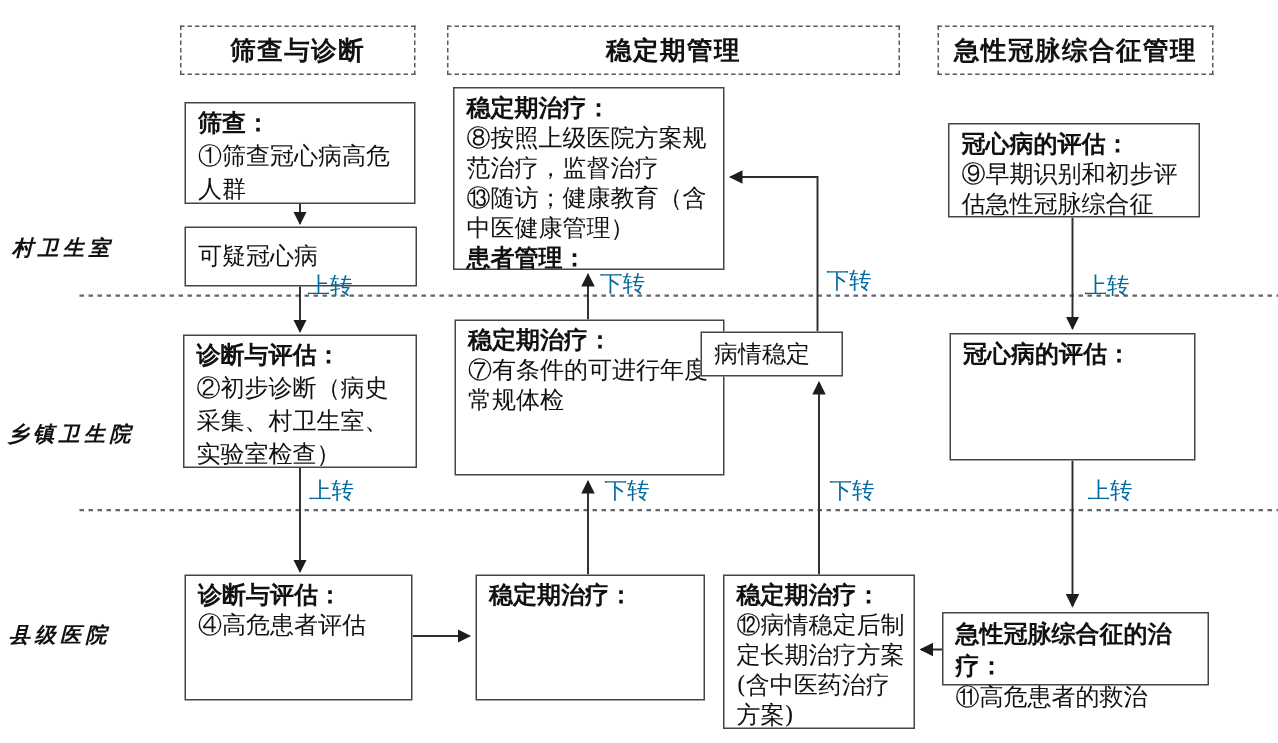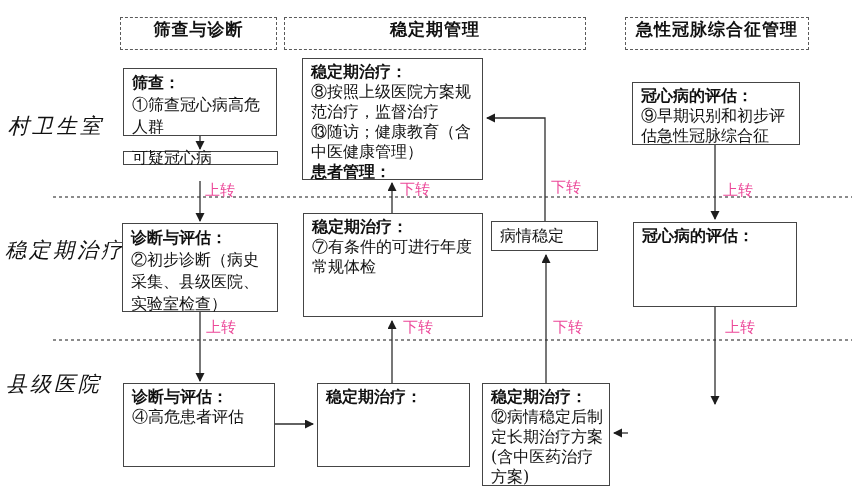--- a/index.html
+++ b/index.html
@@ -3,40 +3,40 @@
 <meta charset="utf-8">
 <style>
   html,body{margin:0;padding:0;background:#fff;}
   .stage{
     position:relative;width:852px;height:495px;background:#ffffff;
     font-family:"DejaVu Serif","Liberation Serif",serif;color:#111;overflow:hidden;
   }
   .links{position:absolute;left:0;top:0;width:852px;height:495px;}
   .hdr{
     position:absolute;border:1.5px dashed #5a5a5a;background:#fff;
-    display:flex;align-items:flex-start;justify-content:center;
+    display:flex;align-items:center;justify-content:center;
     font-weight:bold;font-size:17px;letter-spacing:1px;
   }
   .rowlbl{
-    position:absolute;font-style:italic;font-weight:400;font-size:21px;
-    letter-spacing:3px;white-space:nowrap;
+    position:absolute;font-style:italic;font-weight:700;font-size:14px;
+    letter-spacing:3px;white-space:nowrap;margin-top:45px;
   }
   .box{
     position:absolute;border:1.5px solid #454545;background:#fff;
     padding:3px 6px 3px 8px;box-sizing:border-box;
     font-size:16px;line-height:20px;
   }
   .box .ln{margin:0;}
   .box .b{font-weight:bold;}
   .lh22{line-height:22px;font-family:Liberation Serif, serif;}
   .lh21{line-height:21px;}
   .center-v{display:flex;align-items:center;}
   .thin{border-width:1px;}
   .elabel{
-    position:absolute;font-size:15px;white-space:nowrap;color:#ec4899;
+    position:absolute;font-size:15px;white-space:nowrap;color:#0369a1;
     line-height:16px;
   }
 </style>
 </head>
 <body>
 
 <div class="stage">
 
   <svg class="links" viewBox="0 0 852 495" xmlns="http://www.w3.org/2000/svg">
     <defs>
@@ -62,75 +62,79 @@
 
     <line x1="628" y1="433" x2="614" y2="433" stroke="#2e2e2e" stroke-width="1.3" marker-end="url(#arr)"></line>
 
     <line x1="546" y1="383" x2="546" y2="255" stroke="#2e2e2e" stroke-width="1.3" marker-end="url(#arr)"></line>
     <path d="M545,221 L545,118 L487,118" fill="none" stroke="#2e2e2e" stroke-width="1.3" marker-end="url(#arr)"></path>
   </svg>
 
   <div class="hdr" style="left:120px;top:17px;width:155px;height:31px">
     <span>筛查与诊断</span>
   </div>
-  <div class="hdr" style="left:284px;top:17px;width:300px;height:31px">
+  <div class="hdr" style="left:298px;top:17px;width:300px;height:31px">
     <span>稳定期管理</span>
   </div>
   <div class="hdr" style="left:625px;top:17px;width:182px;height:31px">
     <span>急性冠脉综合征管理</span>
   </div>
 
   <div class="rowlbl" style="left:8px;top:112px">村卫生室</div>
-  <div class="rowlbl" style="left:5px;top:236px">稳定期治疗</div>
+  <div class="rowlbl" style="left:5px;top:236px">乡镇卫生院</div>
   <div class="rowlbl" style="left:6px;top:370px">县级医院</div>
 
   <div class="box lh22" style="left:123px;top:68px;width:154px;height:68px">
     <div class="ln b">筛查：</div>
     <div class="ln">①筛查冠心病高危人群</div>
   </div>
-  <div class="box center-v" style="left:123px;top:151px;width:155px;height:14px">
+  <div class="box center-v" style="left:123px;top:151px;width:155px;height:40px">
     <div class="ln">可疑冠心病</div>
   </div>
   <div class="box" style="left:302px;top:58px;width:181px;height:122px">
     <div class="ln b">稳定期治疗：</div>
     <div class="ln">⑧按照上级医院方案规范治疗，监督治疗</div>
     <div class="ln">⑬随访；健康教育（含中医健康管理）</div>
     <div class="ln b">患者管理：</div>
   </div>
   <div class="box" style="left:632px;top:82px;width:168px;height:63px">
     <div class="ln b">冠心病的评估：</div>
     <div class="ln">⑨早期识别和初步评估急性冠脉综合征</div>
   </div>
 
   <div class="box lh22" style="left:122px;top:223px;width:156px;height:89px">
     <div class="ln b">诊断与评估：</div>
-    <div class="ln">②初步诊断（病史采集、县级医院、实验室检查）</div>
+    <div class="ln">②初步诊断（病史采集、村卫生室、实验室检查）</div>
   </div>
   <div class="box" style="left:303px;top:213px;width:180px;height:104px">
     <div class="ln b">稳定期治疗：</div>
     <div class="ln">⑦有条件的可进行年度常规体检</div>
   </div>
-  <div class="box thin center-v" style="left:491px;top:221px;width:107px;height:30px">
+  <div class="box thin center-v" style="left:467px;top:221px;width:95px;height:30px">
     <div class="ln">病情稳定</div>
   </div>
   <div class="box" style="left:633px;top:222px;width:164px;height:85px">
     <div class="ln b">冠心病的评估：</div>
   </div>
 
   <div class="box" style="left:123px;top:383px;width:152px;height:84px">
     <div class="ln b">诊断与评估：</div>
     <div class="ln">④高危患者评估</div>
   </div>
   <div class="box" style="left:317px;top:383px;width:153px;height:84px">
     <div class="ln b">稳定期治疗：</div>
   </div>
   <div class="box" style="left:482px;top:383px;width:128px;height:103px">
     <div class="ln b">稳定期治疗：</div>
     <div class="ln">⑫病情稳定后制定长期治疗方案(含中医药治疗方案)</div>
   </div>
+  <div class="box lh21" style="left:628px;top:408px;width:178px;height:49px">
+    <div class="ln b">急性冠脉综合征的治疗：</div>
+    <div class="ln">⑪高危患者的救治</div>
+  </div>
 
   <div class="elabel" style="left:205px;top:182px">上转</div>
   <div class="elabel" style="left:206px;top:319px">上转</div>
   <div class="elabel" style="left:723px;top:182px">上转</div>
   <div class="elabel" style="left:725px;top:319px">上转</div>
   <div class="elabel" style="left:400px;top:181px">下转</div>
   <div class="elabel" style="left:403px;top:319px">下转</div>
   <div class="elabel" style="left:551px;top:179px">下转</div>
   <div class="elabel" style="left:553px;top:319px">下转</div>
 

